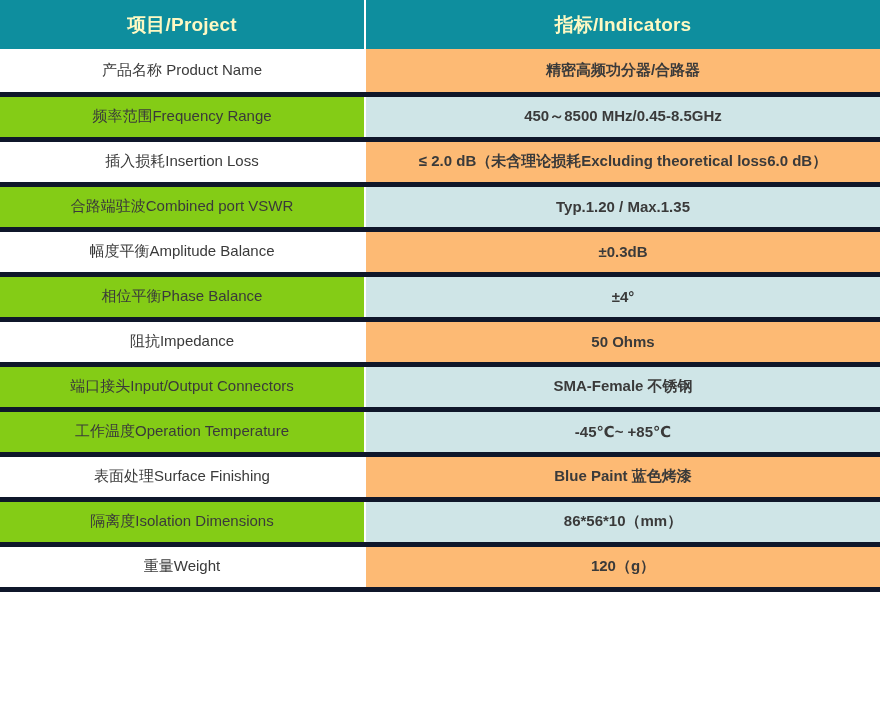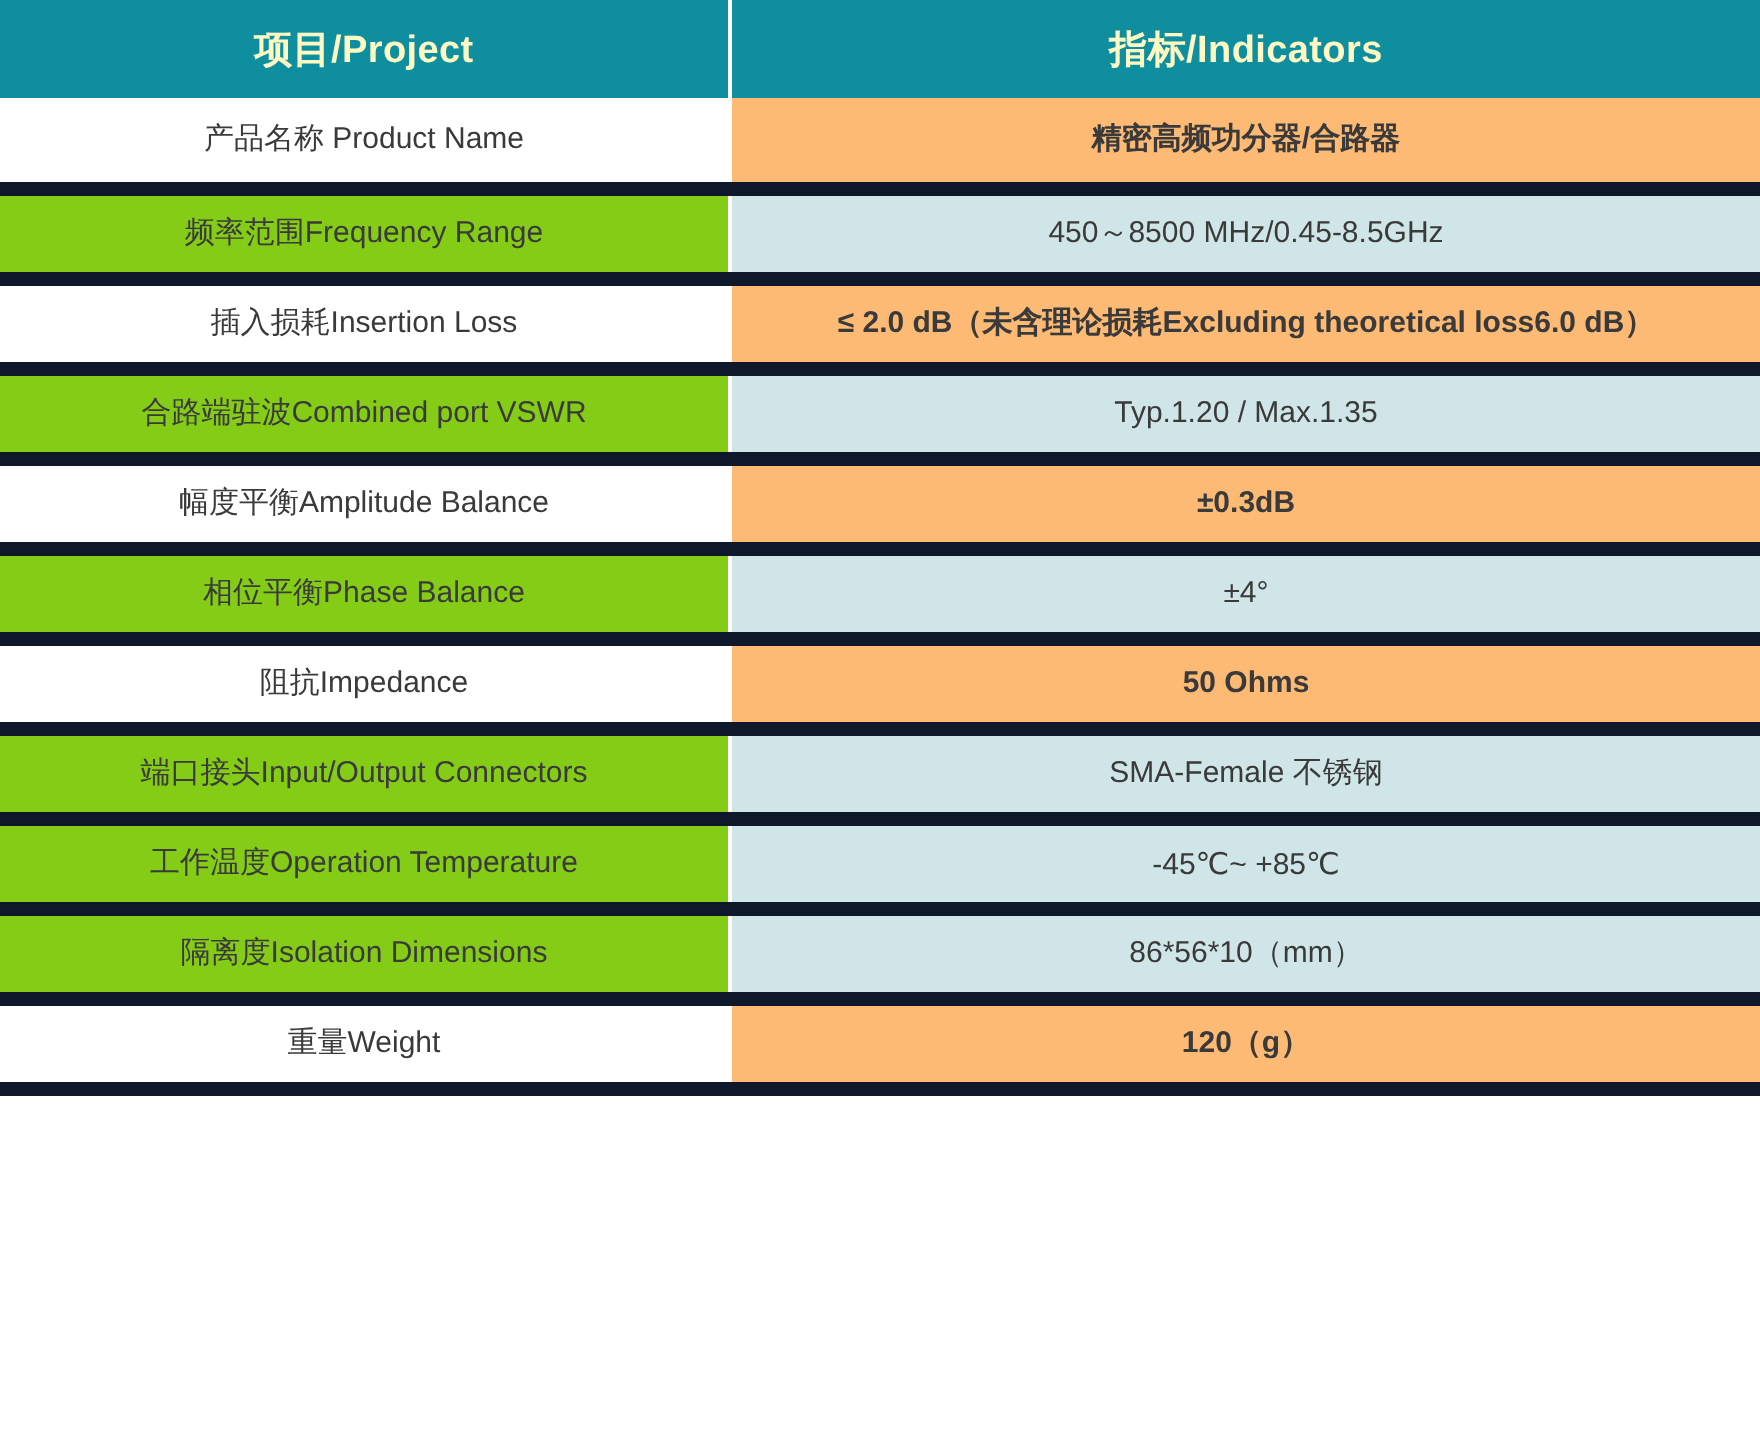--- a/index.html
+++ b/index.html
@@ -35,32 +35,32 @@
   }
   thead th:last-child { border-right: none; }
 
   tbody td {
     height: 45px;
     font-size: 15px;
     text-align: center;
     vertical-align: middle;
     color: #3a3a3a;
     border-right: 2px solid #ffffff;
-    border-bottom: 7px solid #0f172a;
+    border-bottom: 5px solid #0f172a;
     padding: 0 20px;
     box-sizing: border-box;
     white-space: nowrap;
     overflow: hidden;
   }
   tbody td:last-child { border-right: none; }
 
   tbody tr.row-light td { background: #ffffff; }
   tbody tr.row-dark td { background: #84cc16; }
   tbody tr.row-light td.cell-indicator { background: #fdba74; font-weight: bold; }
-  tbody tr.row-dark td.cell-indicator { background: #cfe5e7; }
+  tbody tr.row-dark td.cell-indicator { background: #cfe5e7; font-weight: bold; }
 </style>
 </head>
 <body>
 
 <table class="spec-table">
   <colgroup>
     <col class="col-project">
     <col class="col-indicator">
   </colgroup>
   <thead>
@@ -99,20 +99,24 @@
         <td class="cell-indicator">50 Ohms</td>
       </tr>
       <tr class="row-dark">
         <td class="cell-project">端口接头Input/Output Connectors</td>
         <td class="cell-indicator">SMA-Female 不锈钢</td>
       </tr>
       <tr class="row-dark">
         <td class="cell-project">工作温度Operation Temperature</td>
         <td class="cell-indicator">-45℃~ +85℃</td>
       </tr>
+      <tr class="row-light">
+        <td class="cell-project">表面处理Surface Finishing</td>
+        <td class="cell-indicator">Blue Paint 蓝色烤漆</td>
+      </tr>
       <tr class="row-dark">
         <td class="cell-project">隔离度Isolation Dimensions</td>
         <td class="cell-indicator">86*56*10（mm）</td>
       </tr>
       <tr class="row-light">
         <td class="cell-project">重量Weight</td>
         <td class="cell-indicator">120（g）</td>
       </tr>
     </tbody>
 </table>

